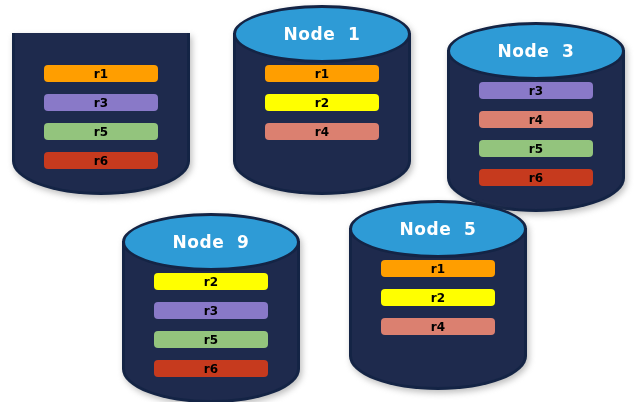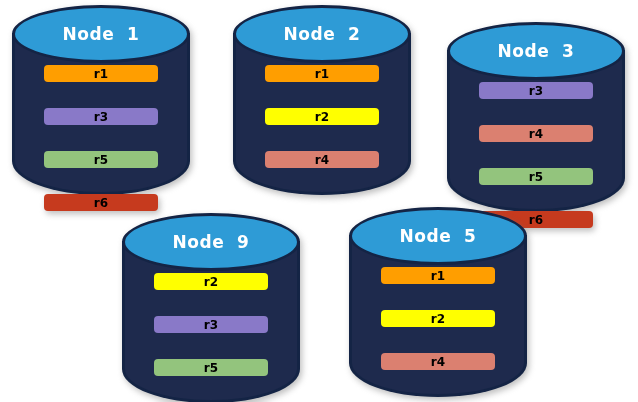--- a/index.html
+++ b/index.html
@@ -49,63 +49,60 @@
     font-size: 17px;
     white-space: pre;
     letter-spacing: 0.5px;
   }
   .bars {
     position: absolute;
     top: 60px; left: 0; right: 0;
     display: flex;
     flex-direction: column;
     align-items: center;
-    gap: 26px;
+    gap: 12px;
     z-index: 3;
   }
   .bar {
     width: 114px;
     height: 17px;
     border-radius: 4px;
     display: flex;
     align-items: center;
     justify-content: center;
     font-size: 12px;
     font-weight: bold;
     color: var(--bar-text, #000000);
     line-height: 1;
   }
   .n1 { left: 12px;  top: 5px; }
   .n2 { left: 233px; top: 5px; }
   .n3 { left: 447px; top: 22px; }
   .n4 { left: 122px; top: 213px; }
-  .n5 { left: 349px; top: 207px; }
+  .n5 { left: 349px; top: 200px; }
 </style>
 </head>
 <body>
 
 <div class="canvas">
 
   <div class="cylinder n1">
     <div class="cyl-body"></div>
-    <div class="cyl-top">
-      <span class="node-title">Node  1</span>
-    </div>
     <div class="bars">
       <div class="bar" style="background: rgb(255, 158, 0);">r1</div>
       <div class="bar" style="background: rgb(137, 121, 200);">r3</div>
       <div class="bar" style="background: rgb(147, 196, 125);">r5</div>
       <div class="bar" style="background: rgb(198, 58, 30);">r6</div>
     </div>
   </div>
 
   <div class="cylinder n2">
     <div class="cyl-body"></div>
     <div class="cyl-top">
-      <span class="node-title">Node  2</span>
+      <span class="node-title">Node  1</span>
     </div>
     <div class="bars">
       <div class="bar" style="background: rgb(255, 158, 0);">r1</div>
       <div class="bar" style="background: rgb(255, 255, 0);">r2</div>
       <div class="bar" style="background: rgb(219, 128, 112);">r4</div>
     </div>
   </div>
 
   <div class="cylinder n3">
     <div class="cyl-body"></div>

